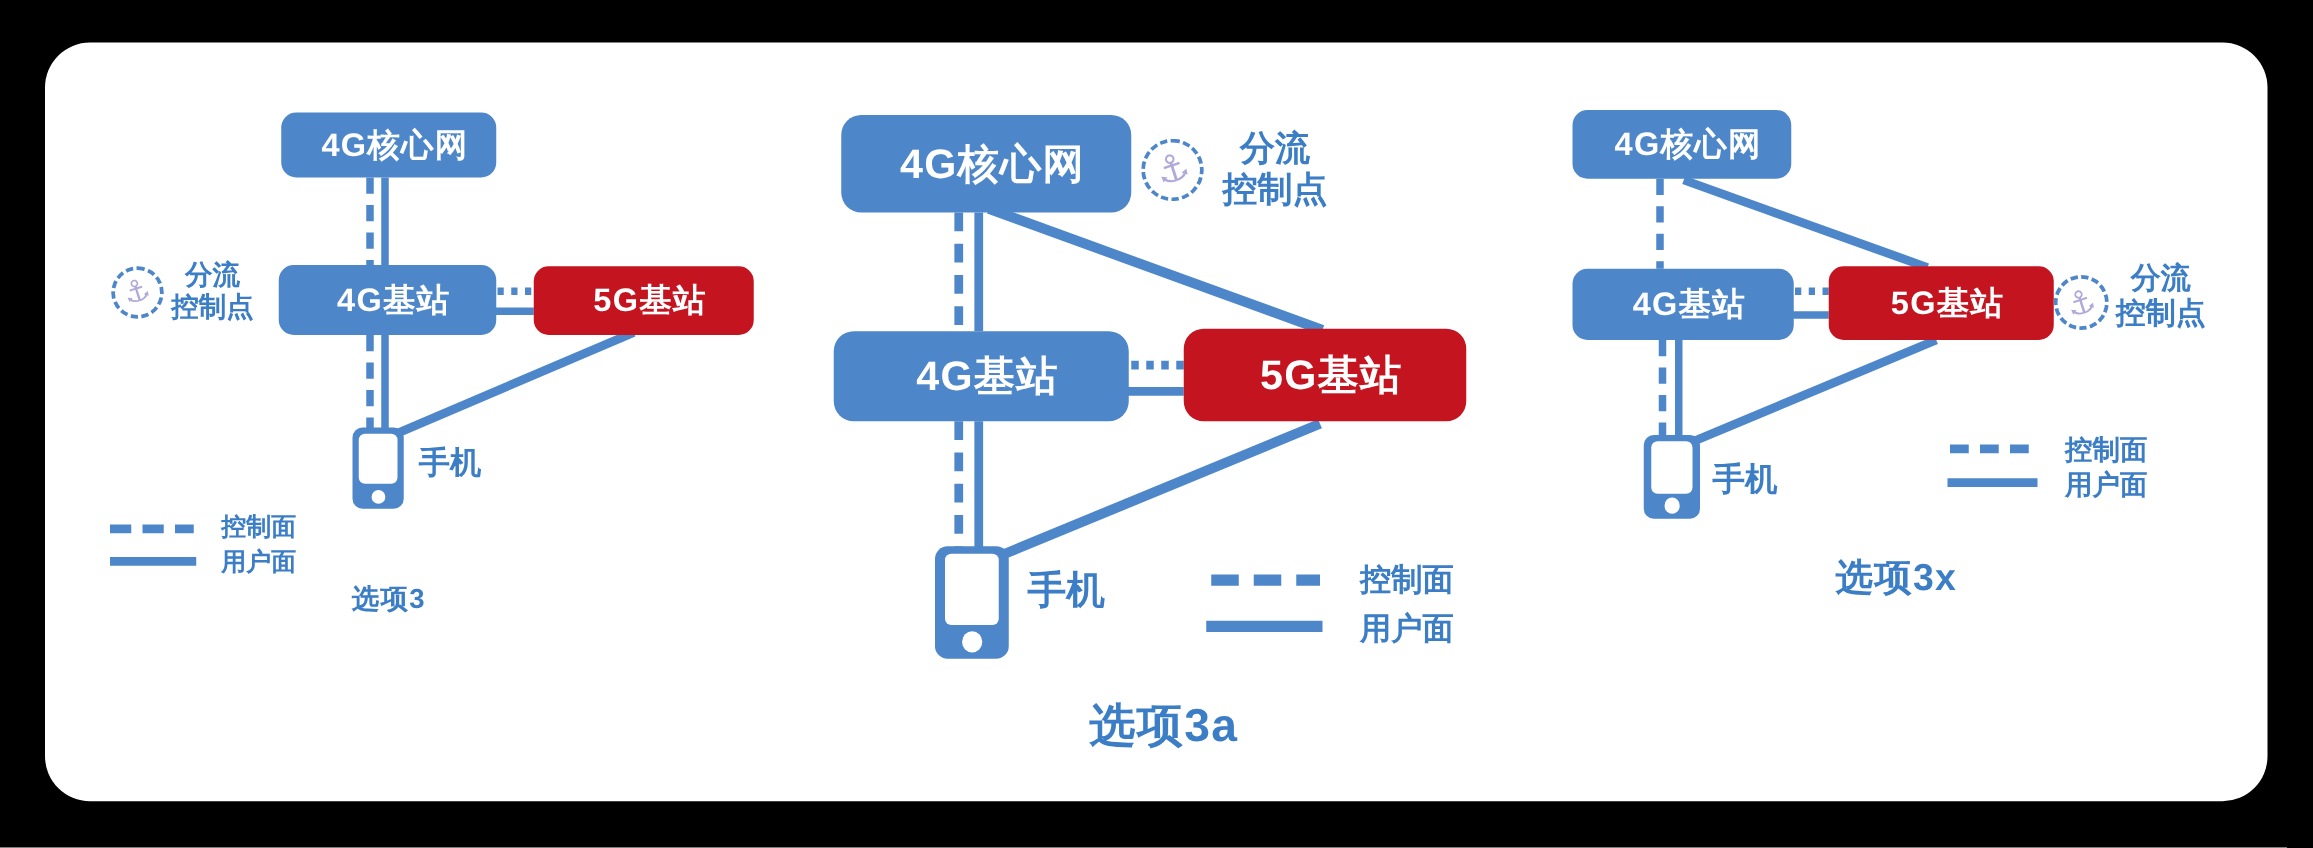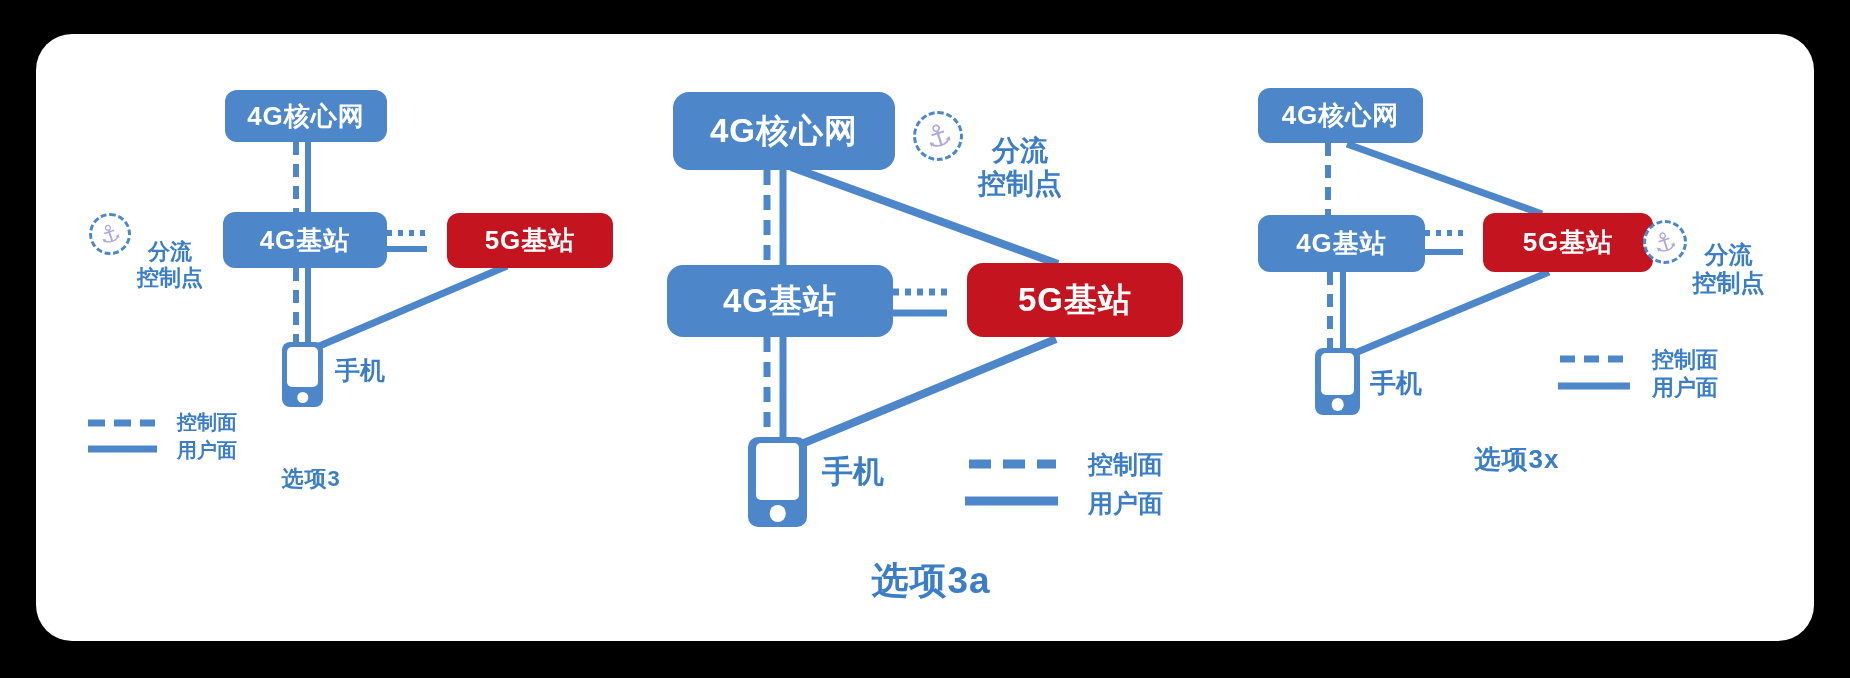--- a/index.html
+++ b/index.html
@@ -18,23 +18,23 @@
   }
   .card{
     position:absolute;left:36px;top:34px;width:1778px;height:607px;
     background:#fff;border-radius:36px;
   }
   svg.wires{position:absolute;left:0;top:0;z-index:1;}
   .node{
     position:absolute;z-index:2;
     display:flex;align-items:center;justify-content:center;
     background:var(--blue);color:#fff;font-weight:bold;
-    border-radius:12px;letter-spacing:1px;
+    border-radius:12px;letter-spacing:1px;padding-left:10px;
   }
-  .node.red{background:var(--red);margin-left:20px;}
+  .node.red{background:var(--red);}
   .node.big{border-radius:16px;}
   .phone{position:absolute;z-index:2;background:var(--blue);border-radius:8px;}
   .phone .screen{
     position:absolute;left:13%;right:13%;top:7%;height:63%;
     background:#fff;border-radius:5px;
   }
   .phone .home{
     position:absolute;bottom:6%;left:50%;transform:translateX(-50%);
     width:28%;aspect-ratio:1/1;background:#fff;border-radius:50%;
   }
@@ -44,21 +44,21 @@
     display:flex;align-items:center;justify-content:center;
   }
   .anchor .glyph{
     color:var(--anchor);font-weight:bold;
     transform:rotate(-18deg);line-height:1;
   }
   .lbl{
     position:absolute;z-index:2;color:var(--label);font-weight:bold;
     line-height:1.18;white-space:nowrap;
   }
-  .lbl.center{text-align:center;margin-top:32px;}
+  .lbl.center{text-align:center;}
   .caption{
     position:absolute;z-index:2;color:var(--label);font-weight:bold;
     text-align:center;letter-spacing:1px;
   }
 </style>
 </head>
 <body>
 
 <div class="card"></div>
 
@@ -149,13 +149,13 @@
 
 <div class="phone" style="left:1315px;top:348px;width:45px;height:67px;">
   <div class="screen"></div>
   <div class="home"></div>
 </div>
 <div class="lbl" style="left:1370px;top:368px;font-size:26px;">手机</div>
 
 <div class="lbl" style="left:1652px;top:347px;font-size:22px;">控制面</div>
 <div class="lbl" style="left:1652px;top:375px;font-size:22px;">用户面</div>
 
-<div class="caption" style="left:1417px;top:442px;width:200px;font-size:26px;">选项3x</div>
+<div class="caption" style="left:1417px;top:442px;width:200px;font-size:30px;">选项3x</div>
 
 </body></html>

